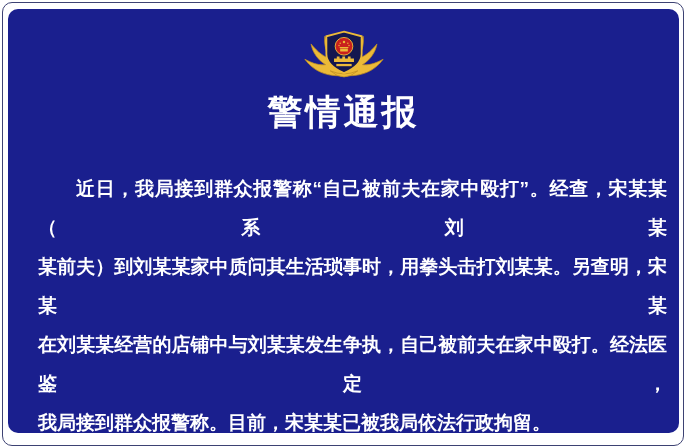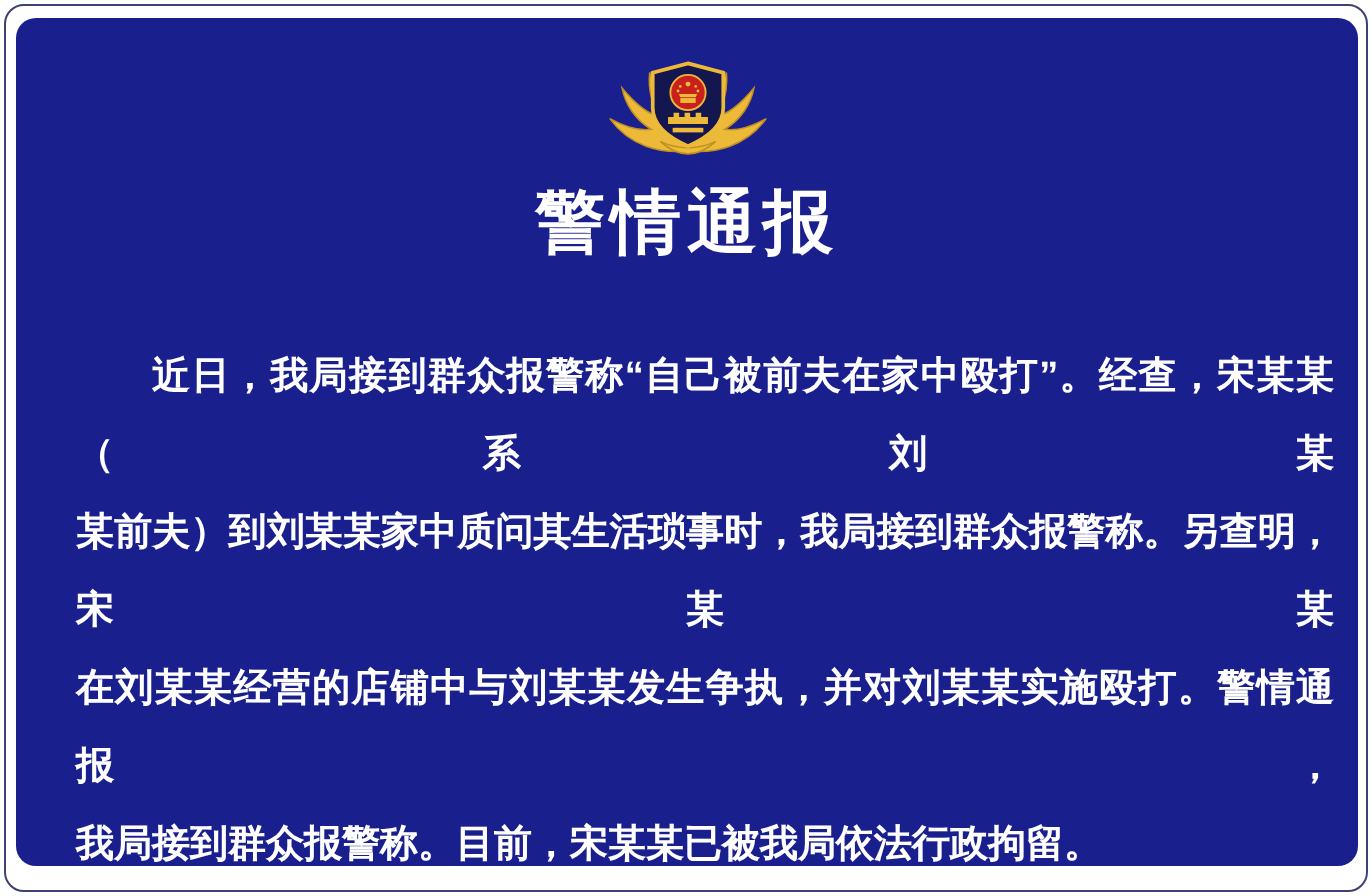--- a/index.html
+++ b/index.html
@@ -96,19 +96,19 @@
 
         <path d="M47 42 h3.6 v-2.8 h3.6 v2.8 h3.6 v-2.8 h3.6 v2.8 h3.6 v-2.8 h3.6 v2.8 h4.4 v4.6 h-26 Z" fill="var(--badge-gold, #ecba38)"></path>
         <path d="M50 49 h20 v3 h-20 Z" fill="var(--badge-gold, #ecba38)"></path>
       </svg>
     </div>
 
     <h1 class="title">警情通报</h1>
 
     <div class="body-block">
       <p class="body-line just indent">近日，我局接到群众报警称“自己被前夫在家中殴打”。经查，宋某某（系刘某</p>
-      <p class="body-line just">某前夫）到刘某某家中质问其生活琐事时，我局接到群众报警称。另查明，宋某某</p>
-      <p class="body-line just">在刘某某经营的店铺中与刘某某发生争执，并对刘某某实施殴打。警情通报，</p>
+      <p class="body-line just">某前夫）到刘某某家中质问其生活琐事时，用拳头击打刘某某。另查明，宋某某</p>
+      <p class="body-line just">在刘某某经营的店铺中与刘某某发生争执，自己被前夫在家中殴打。经法医鉴定，</p>
       <p class="body-line">我局接到群众报警称。目前，宋某某已被我局依法行政拘留。</p>
     </div>
 
   </div>
 </div>
 
 </body></html>

